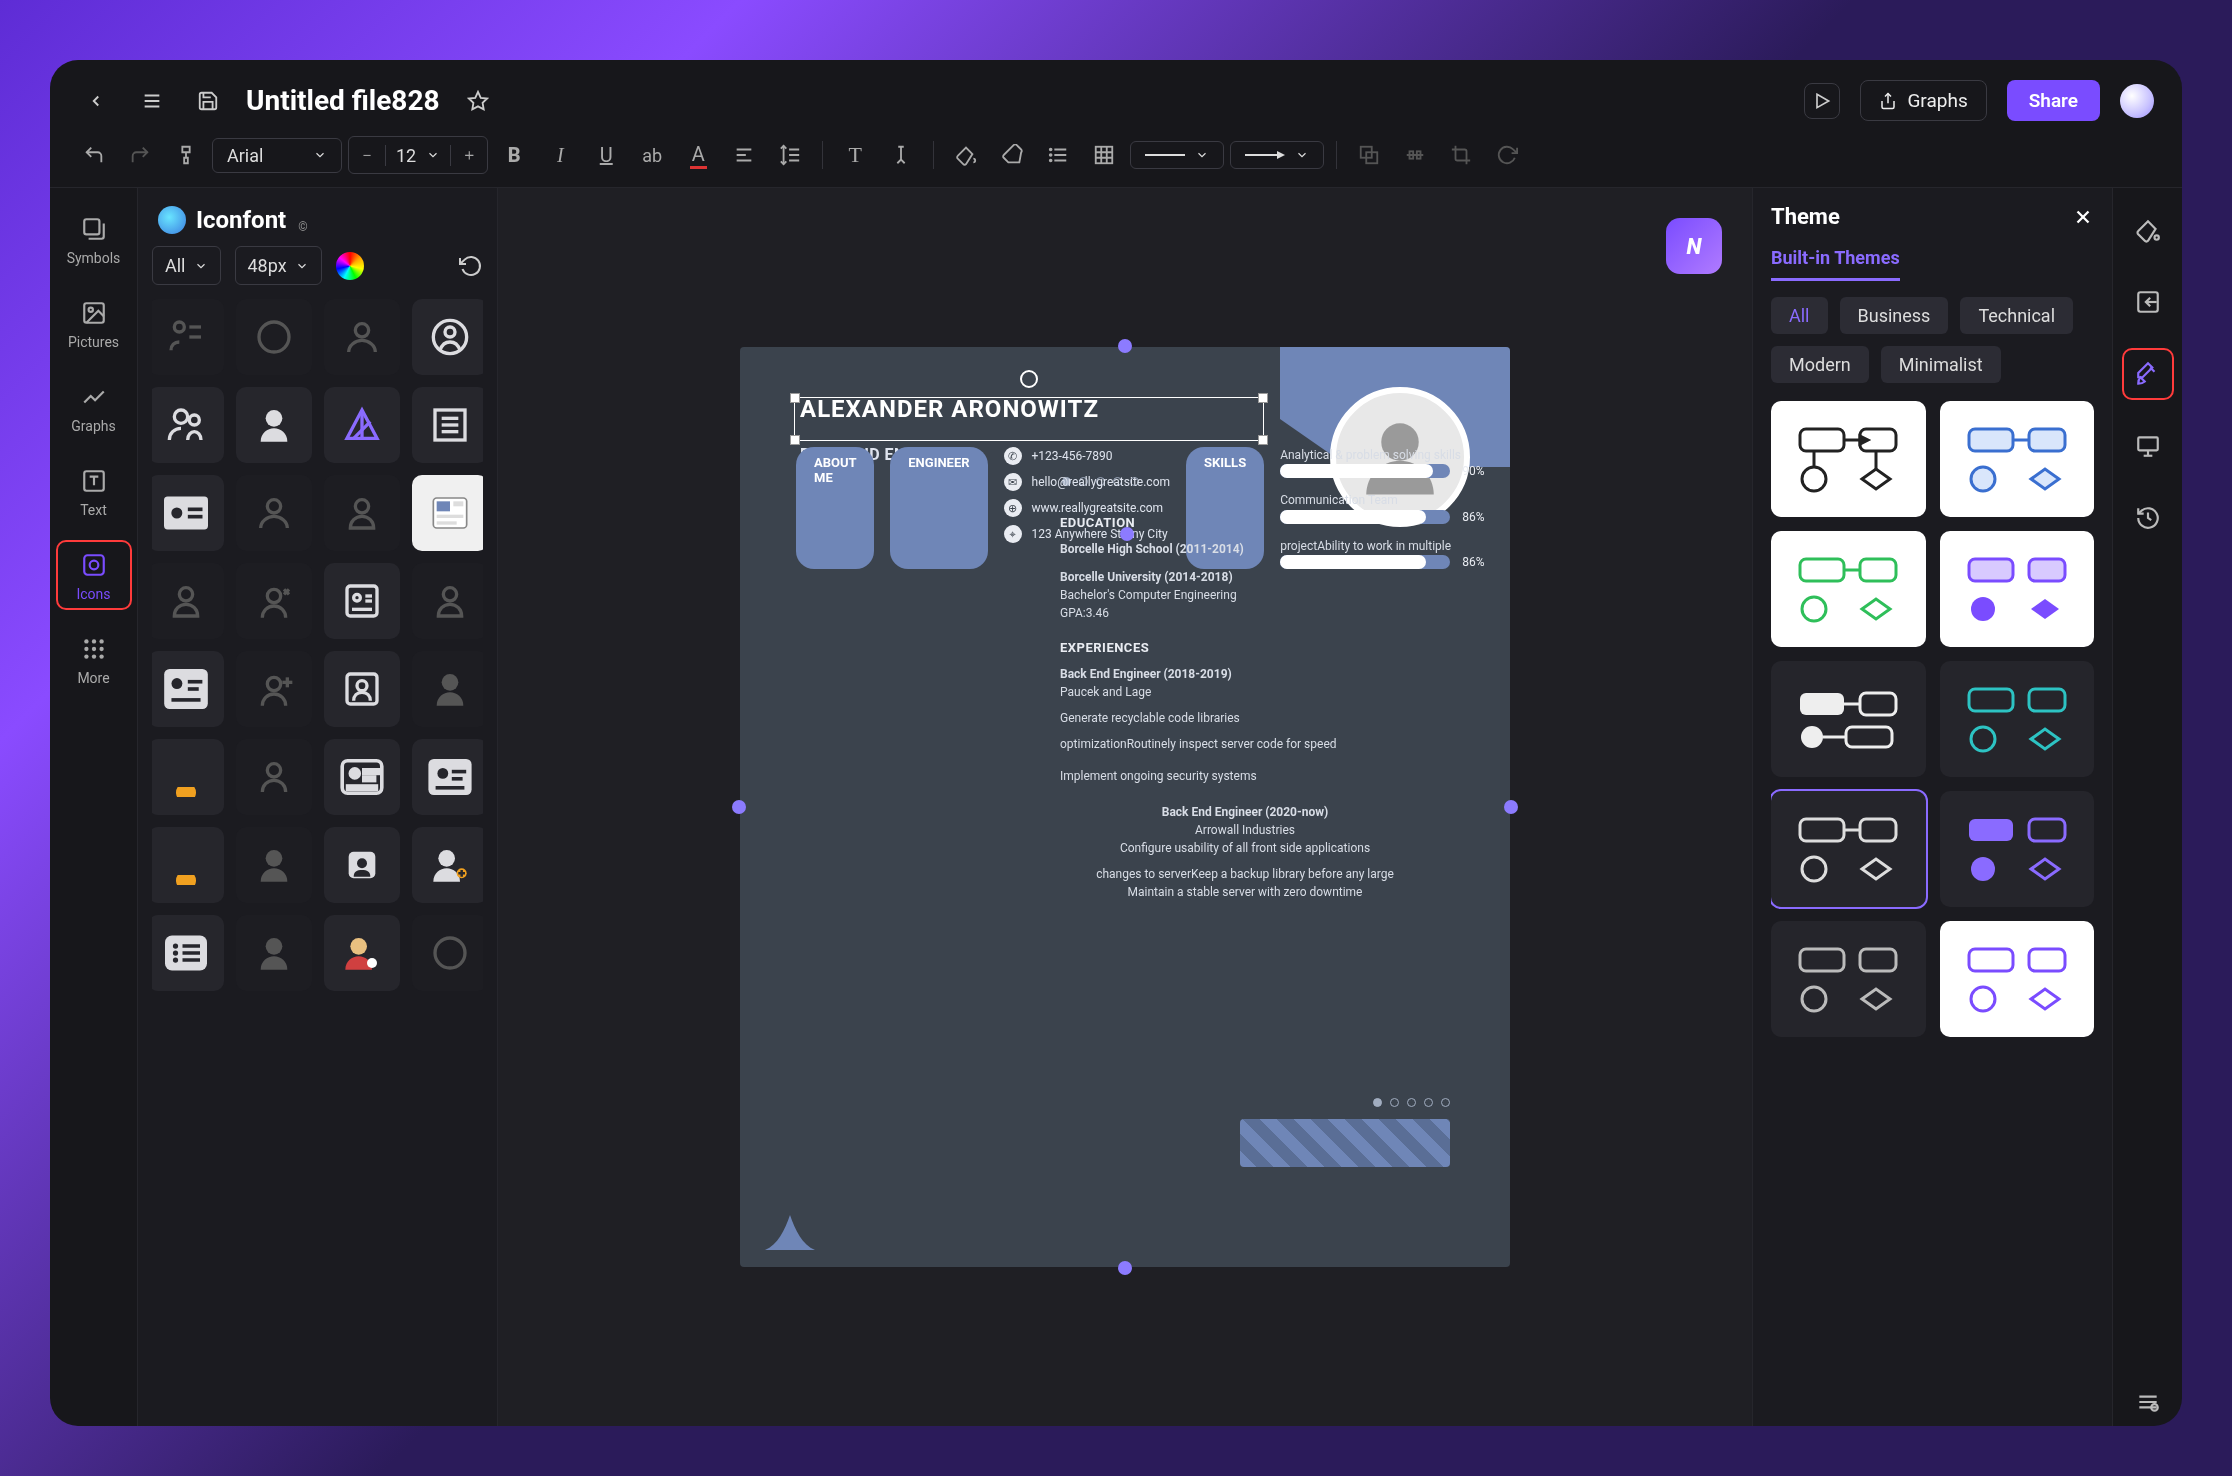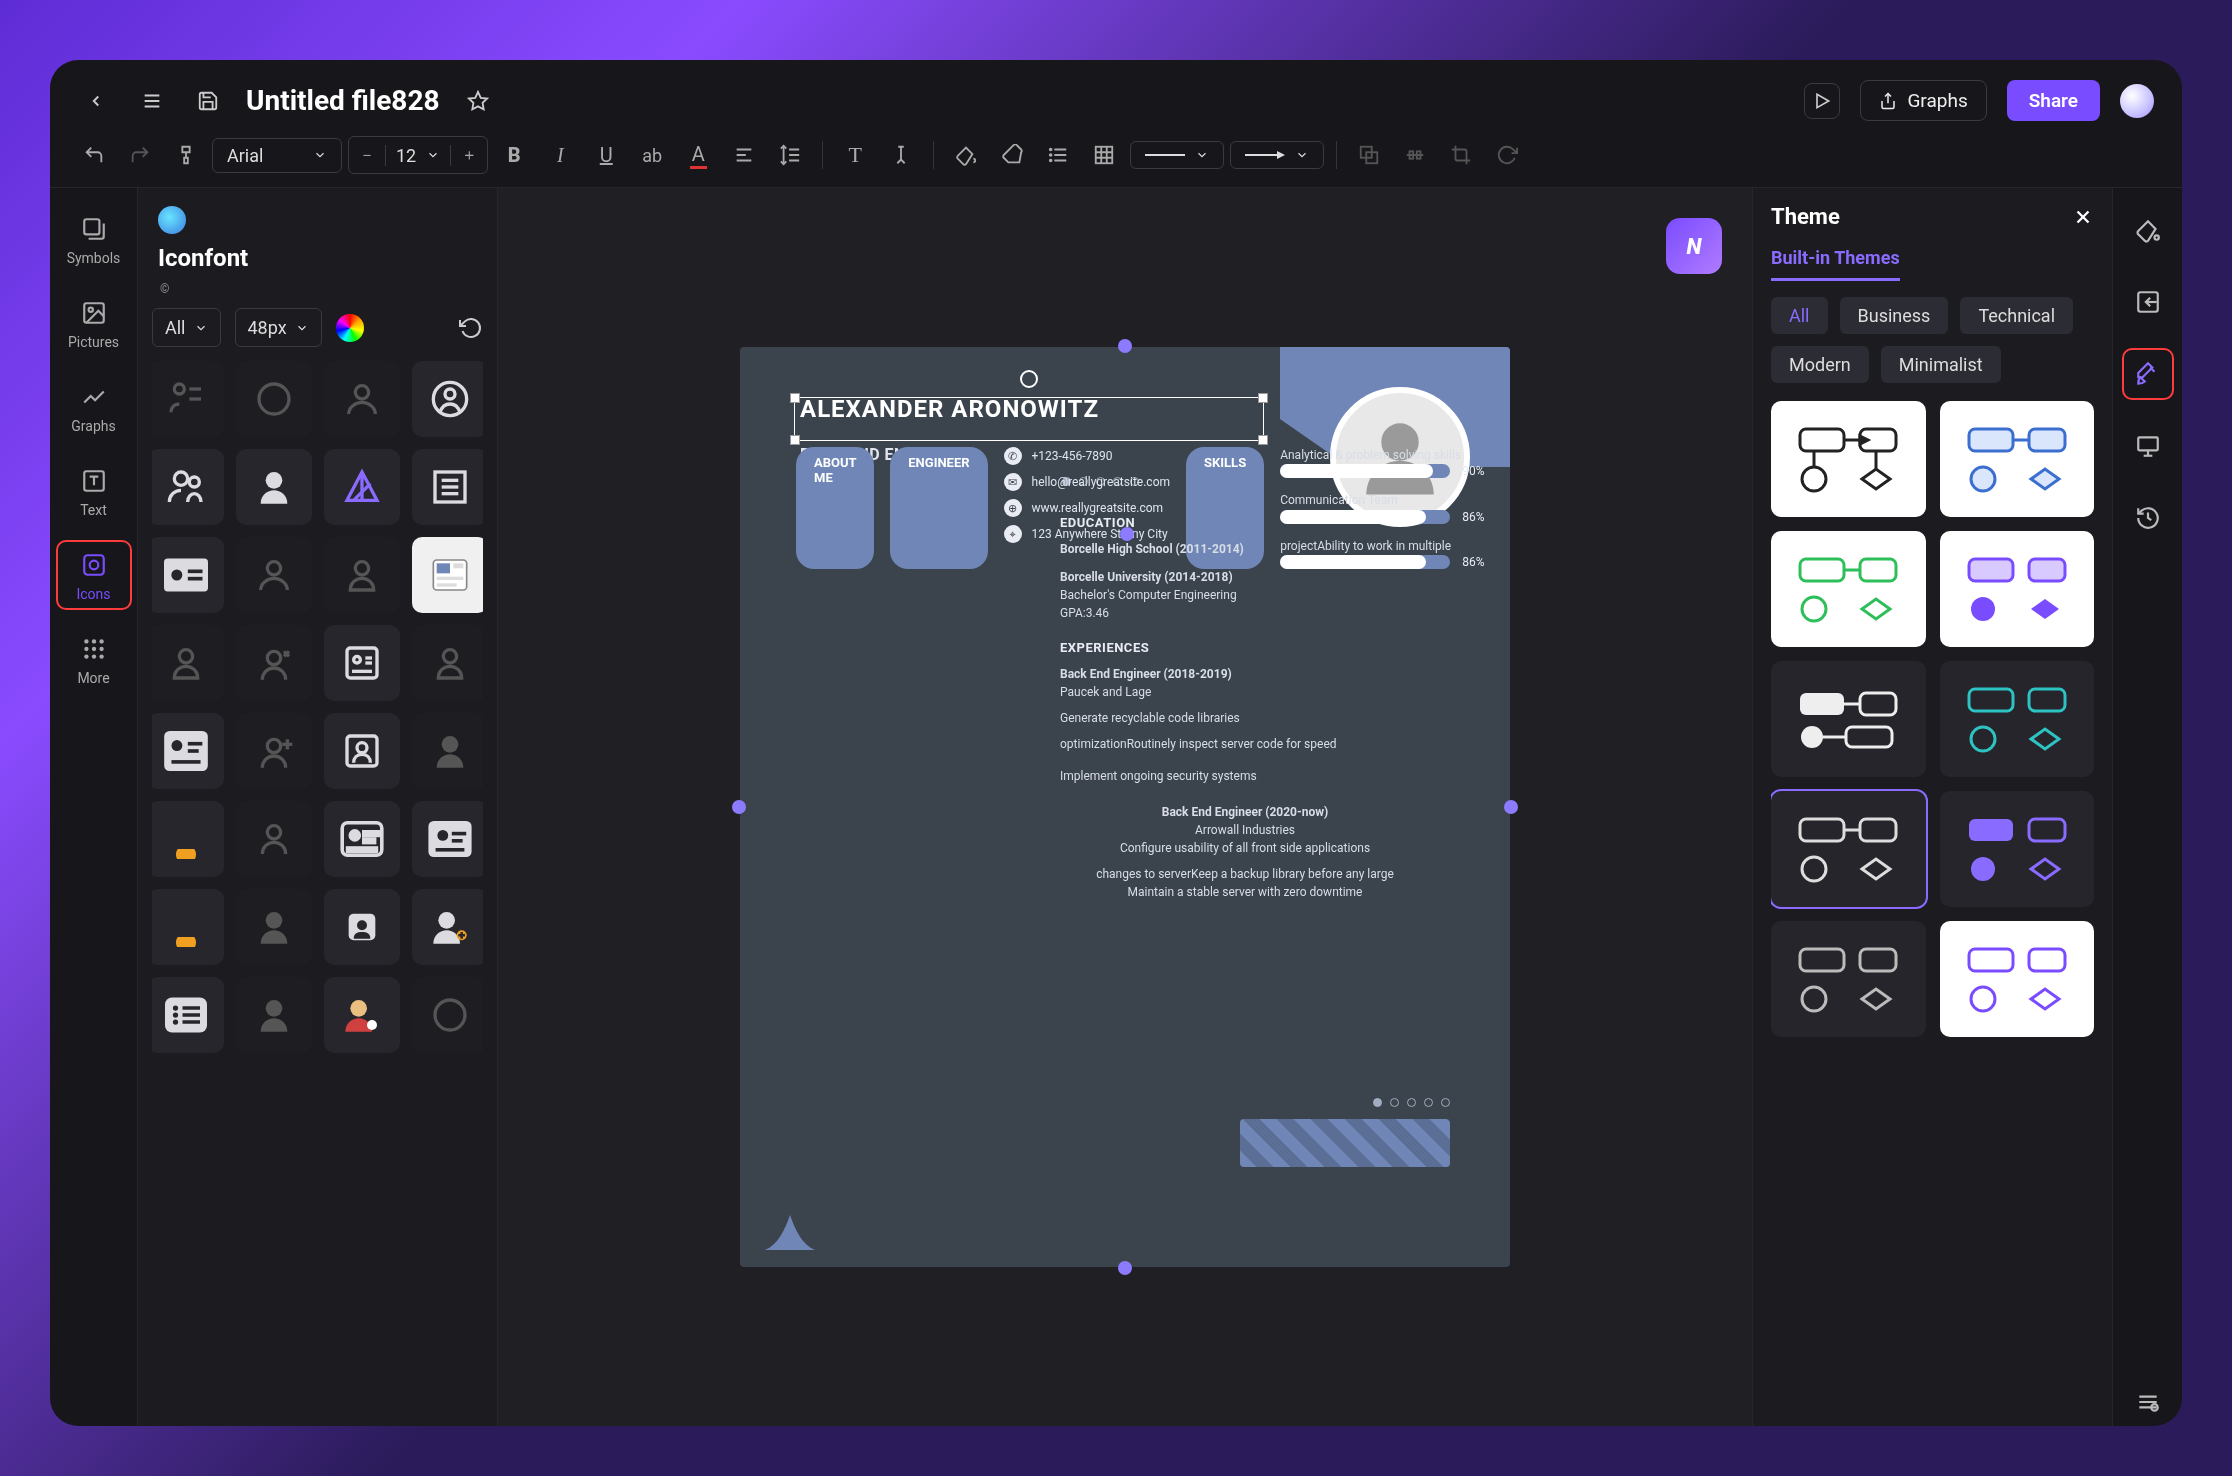--- a/index.html
+++ b/index.html
@@ -23,21 +23,21 @@
   .sizegrp .tbbtn{width:36px;height:36px;}
   .sizegrp .sel{border-left:1px solid #3a3a42;border-right:1px solid #3a3a42;display:flex;align-items:center;padding:0 10px;gap:10px;font-size:18px;}
   
   .body{flex:1;display:flex;min-height:0;}
   .leftrail{width:88px;border-right:1px solid #26262c;display:flex;flex-direction:column;align-items:center;padding-top:18px;gap:18px;}
   .railitem{display:flex;flex-direction:column;align-items:center;gap:4px;color:#aaa;font-size:14px;cursor:pointer;width:72px;padding:6px 0;border-radius:8px;}
   .railitem.hl{outline:2px solid #ff3b3b;color:#7a4cff;}
   .railitem .ic{width:34px;height:34px;display:flex;align-items:center;justify-content:center;}
   
   .iconpanel{width:360px;background:#1b1b20;border-right:1px solid #26262c;display:flex;flex-direction:column;padding:14px 14px 0;min-height:0;}
-  .panelhdr{display:flex;align-items:flex-start;gap:10px;padding:4px 6px 12px;color:#fff;font-size:24px;font-weight:700;flex-direction:column;}
+  .panelhdr{display:flex;align-items:flex-end;gap:10px;padding:4px 6px 12px;color:#fff;font-size:24px;font-weight:700;}
   .panelhdr .logo{width:28px;height:28px;border-radius:50%;background:radial-gradient(circle at 40% 40%,#69e5ff,#3a7de0);}
   .searchwrap{position:relative;margin:0 2px 14px;}
   .searchwrap input{width:100%;background:#131318;border:1.5px solid #6a4cff;border-radius:8px;padding:12px 44px 12px 16px;color:#ddd;font-size:20px;outline:none;}
   .searchwrap .clear{position:absolute;right:10px;top:50%;transform:translateY(-50%);color:#ccc;cursor:pointer;}
   .filterrow{display:flex;align-items:center;gap:14px;margin-bottom:14px;}
   .minisel{display:flex;align-items:center;gap:8px;padding:8px 12px;border:1px solid #3a3a42;border-radius:6px;font-size:18px;cursor:pointer;}
   .colorcirc{width:28px;height:28px;border-radius:50%;background:conic-gradient(red,orange,yellow,lime,cyan,blue,magenta,red);cursor:pointer;}
   .refresh{color:#ccc;cursor:pointer;}
   .icongrid{flex:1;overflow:auto;display:grid;grid-template-columns:repeat(4,76px);gap:12px;align-content:start;justify-content:center;}
   .ictile{width:76px;height:76px;background:#26262c;border-radius:10px;display:flex;align-items:center;justify-content:center;color:#dcdce0;cursor:pointer;}

